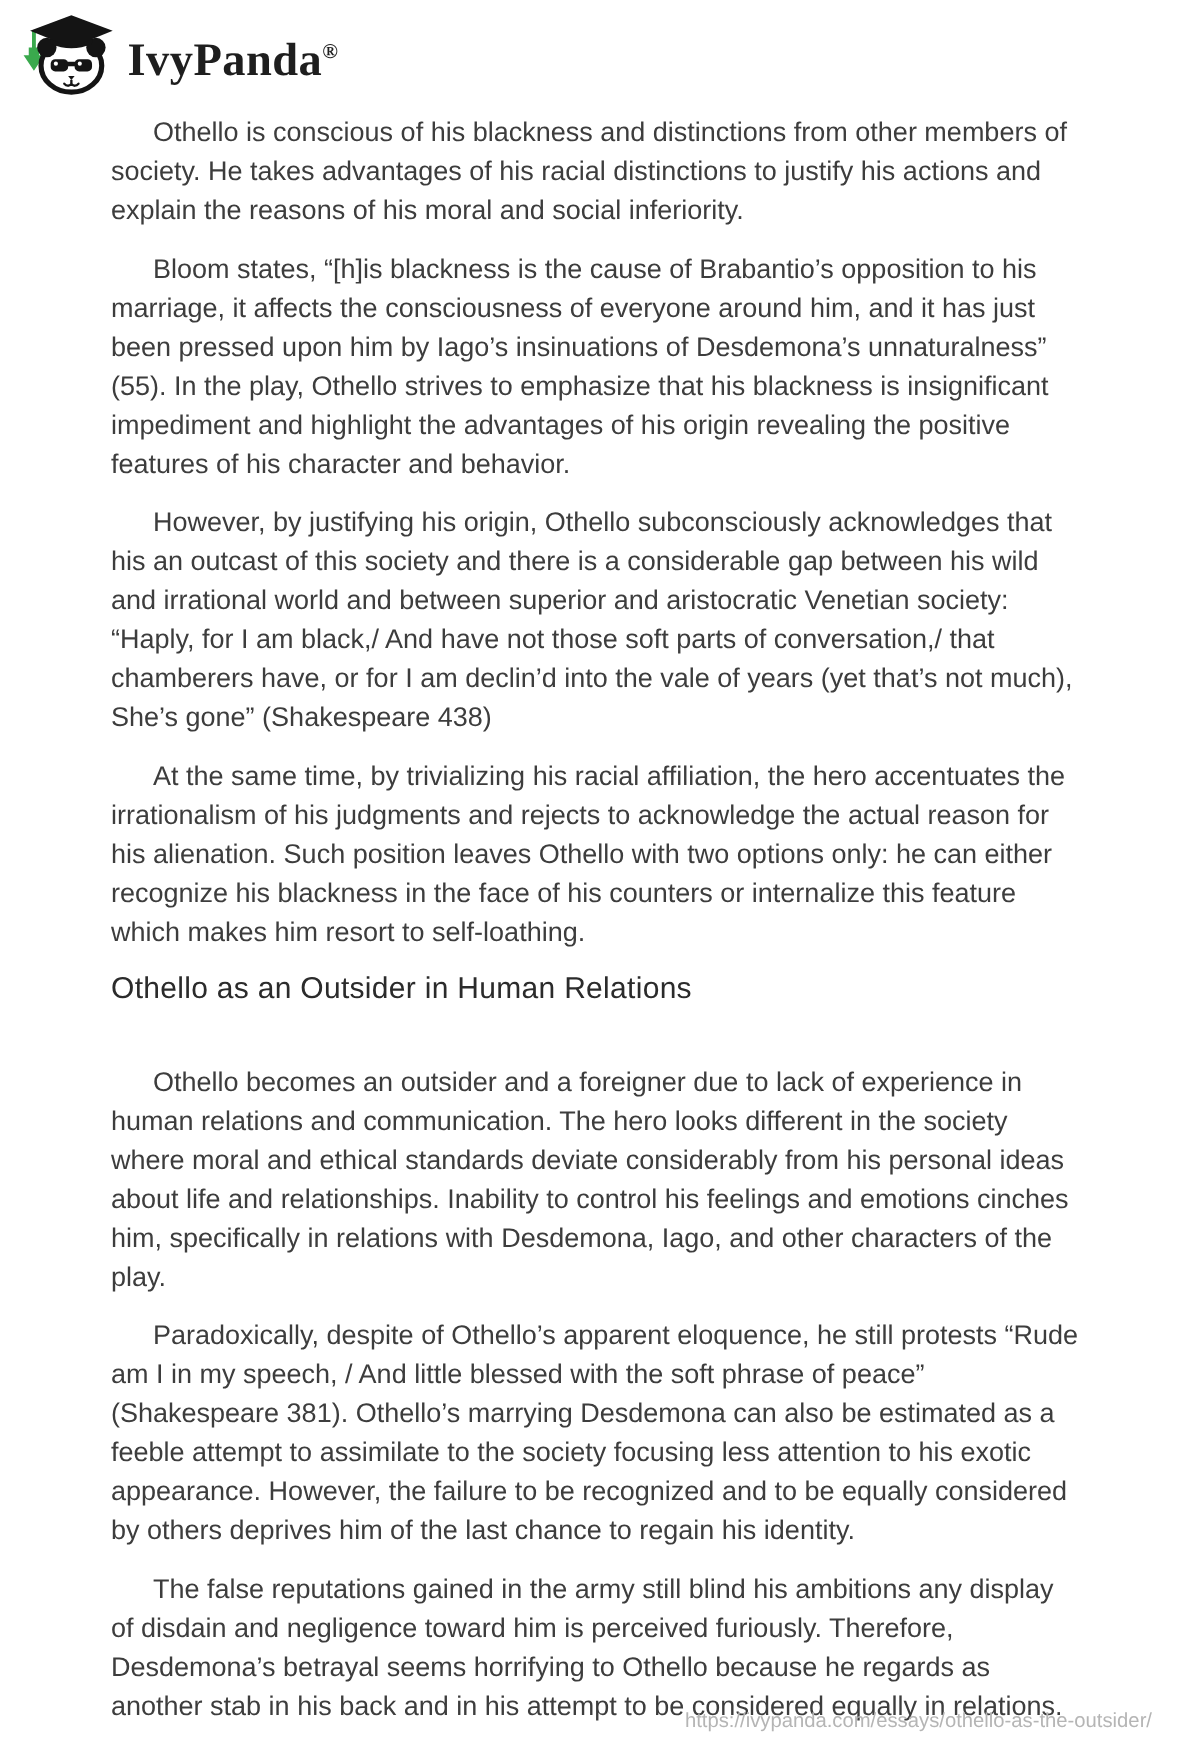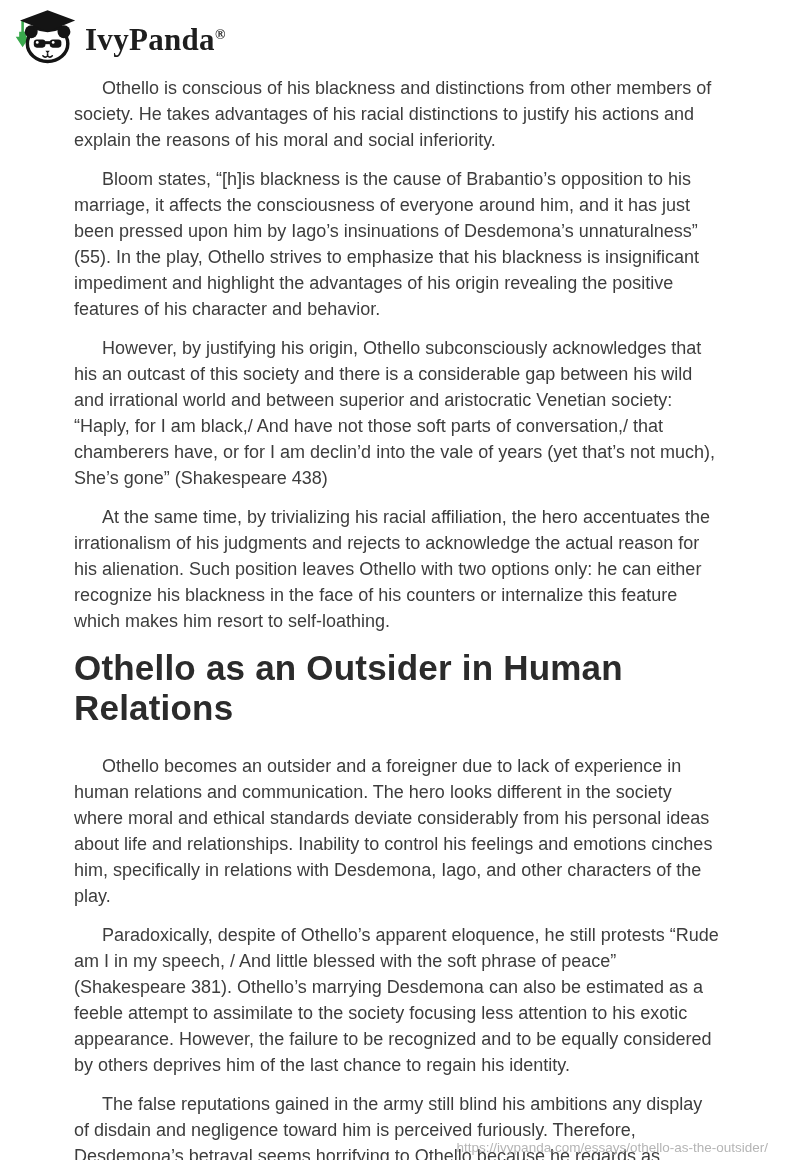--- a/index.html
+++ b/index.html
@@ -58,24 +58,24 @@
   }
   .content p {
     font-size: 18px;
     line-height: 26px;
     color: #3d3d3d;
     text-indent: 28px;
     margin: 0 0 13px 0;
   }
   .content h2 {
     font-family: "Liberation Sans", sans-serif;
-    font-size: 35px;
-    font-weight: 700;
+    font-size: 20px;
+    font-weight: 400;
     color: #2b2b2b;
-    margin: 14px 0 25px 0;
+    margin: 14px 0 37px 0;
     letter-spacing: 0.2px;
   }
   
   .footer {
     position: absolute;
     right: 32px;
     bottom: 4px;
     text-align: right;
   }
   .source-url {

